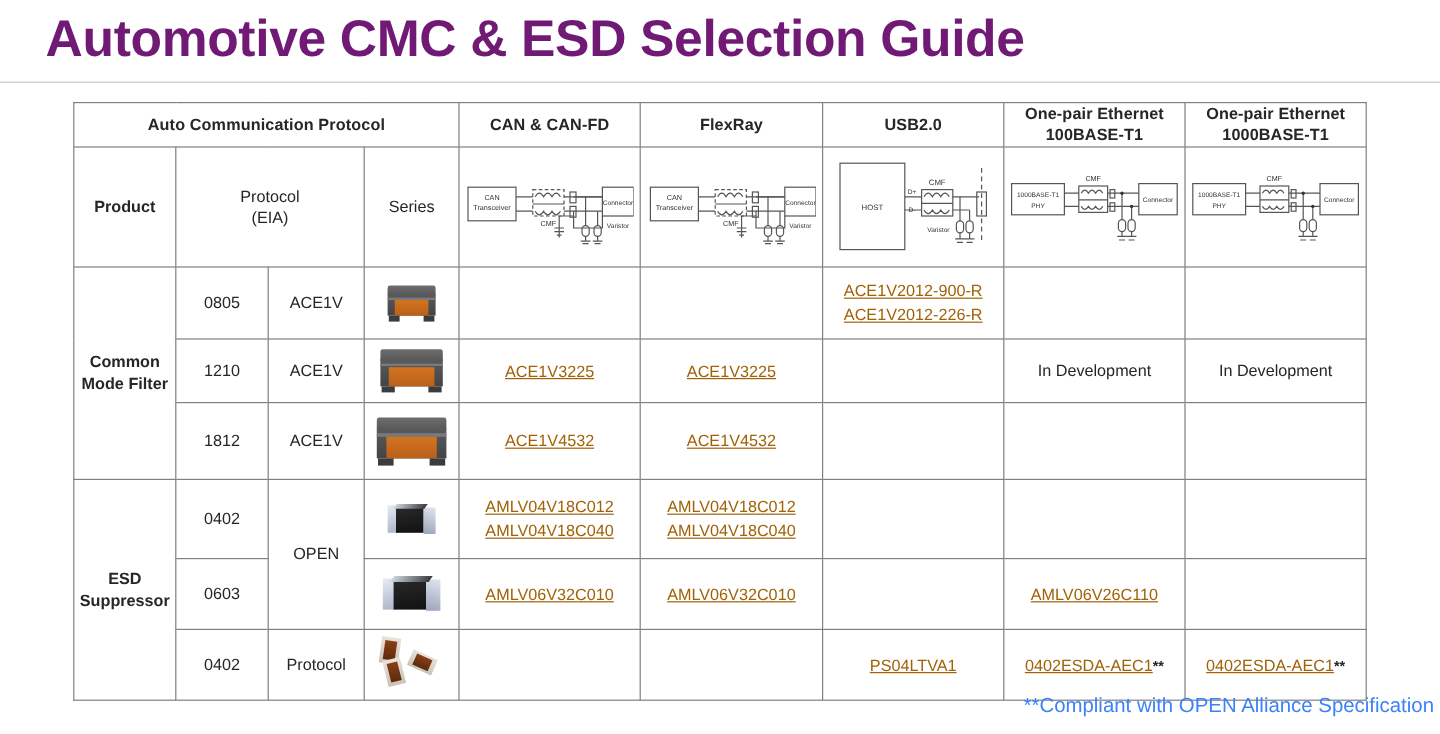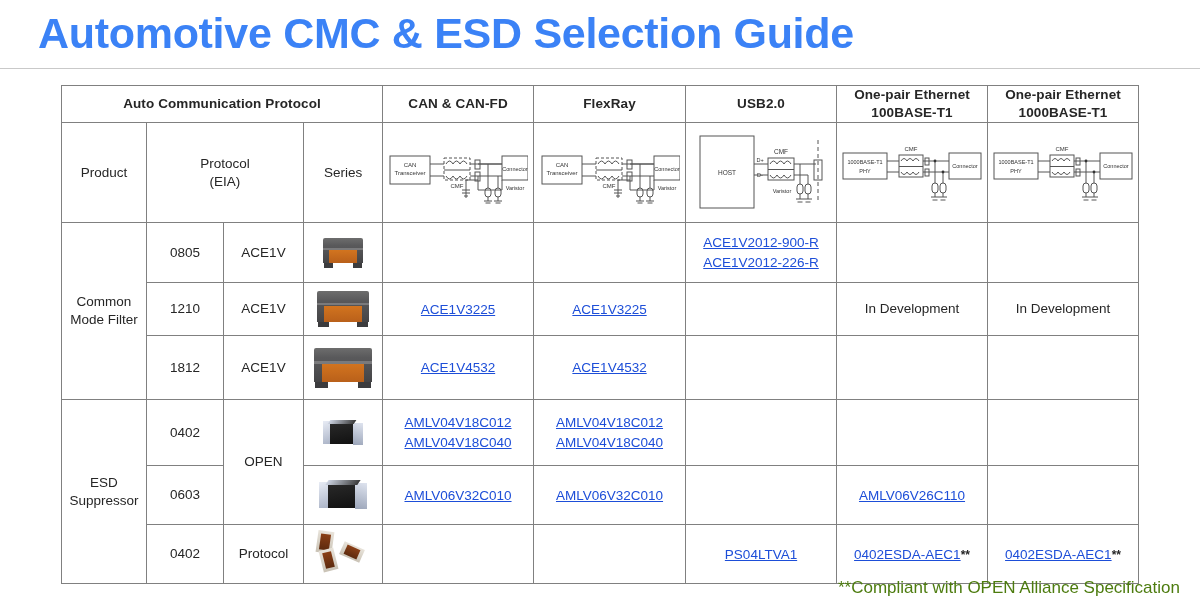--- a/index.html
+++ b/index.html
@@ -12,21 +12,21 @@
     position:relative;
   }
   
   .title-bar{
     position:absolute;left:0;top:0;width:1200px;height:70px;
   }
   .page-title{
     position:absolute;left:38px;top:9px;
     font-family:"Liberation Sans", sans-serif;
     font-size:43px;font-weight:700;
-    color:#3b82f6;
+    color:#701a75;
     letter-spacing:-0.3px;
     white-space:nowrap;
   }
   .title-rule{
     position:absolute;left:0;top:68px;width:1200px;height:1px;
     background:#c9c9c9;
   }
 
   
   .tbl{
@@ -44,40 +44,40 @@
     color:#262626;
     line-height:1.35;
   }
   .tbl td.thead{
     font-weight:700;
     font-size:13.5px;
     letter-spacing:.1px;
   }
   .outer-top{border-top:2px solid #707070;}
   .outer-bot{border-bottom:2px solid #707070;}
-  .outer-left{border-left:2px solid #707070;}
+  .outer-left{border-left:2px solid #707070;font-weight:bold;}
   .outer-right{border-right:2px solid #707070;}
   .hrule-strong{border-bottom:2px solid #707070;}
   .hrule-strong-top{border-top:2px solid #707070;}
 
   .pn{
-    color:#1d4ed8;
+    color:#a16207;
     text-decoration:underline;
     font-size:13.5px;
     display:block;
     line-height:1.45;
     cursor:pointer;
   }
   .plain{font-size:13.5px;color:#262626;}
   .stars{color:#262626;text-decoration:none;font-weight:700;font-size:12px;}
 
   
   .footnote{
-    position:absolute;right:20px;top:578px;
-    font-size:17px;color:#4d7c0f;
+    position:absolute;right:5px;top:578px;
+    font-size:17px;color:#3b82f6;
     font-family:"Liberation Sans", sans-serif;
     white-space:nowrap;
   }
 
   
   .photo{width:100%;height:100%;position:relative;}
 
   
   .cmf-chip{position:absolute;left:50%;top:50%;transform:translate(-50%,-50%);}
   .cmf-chip .top{position:absolute;left:0;top:0;width:100%;height:26%;

